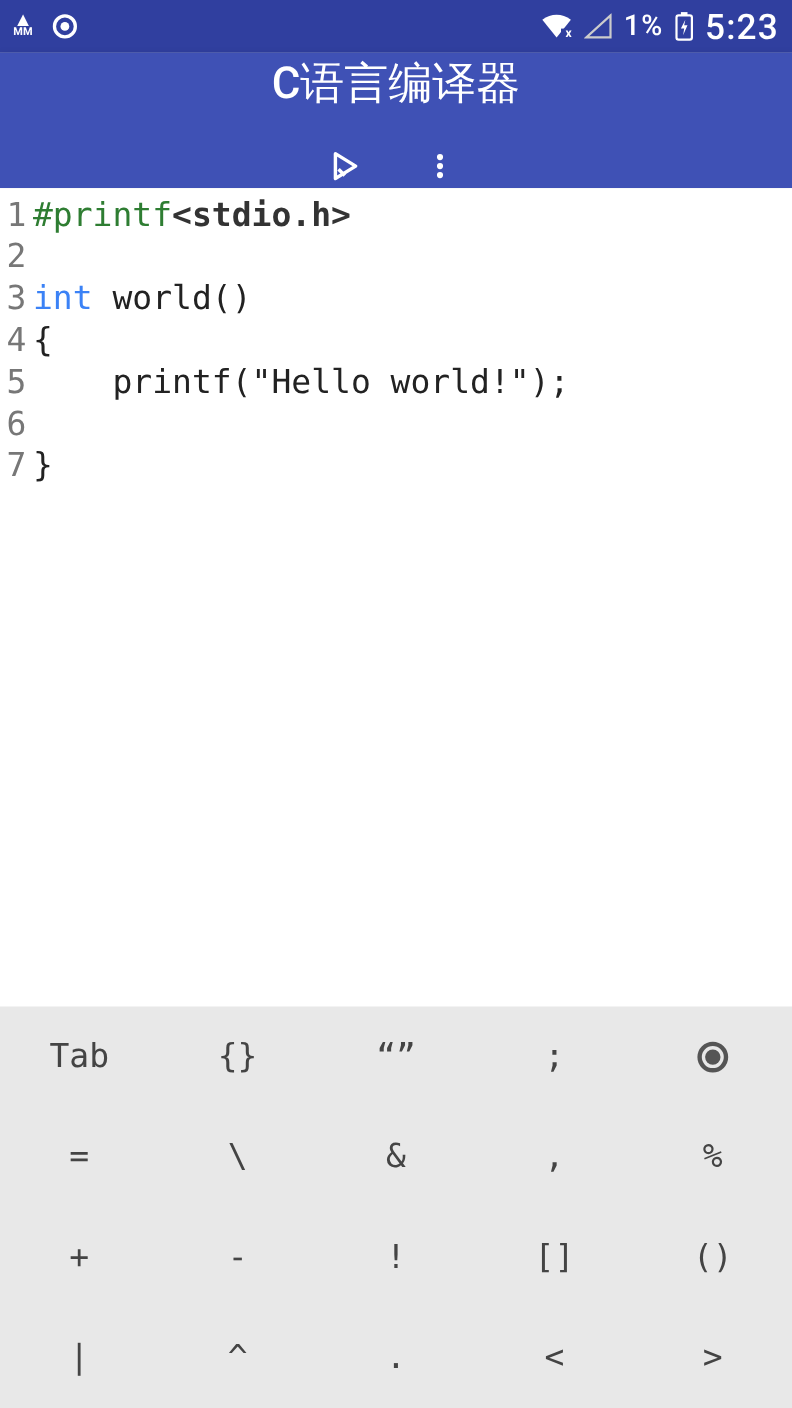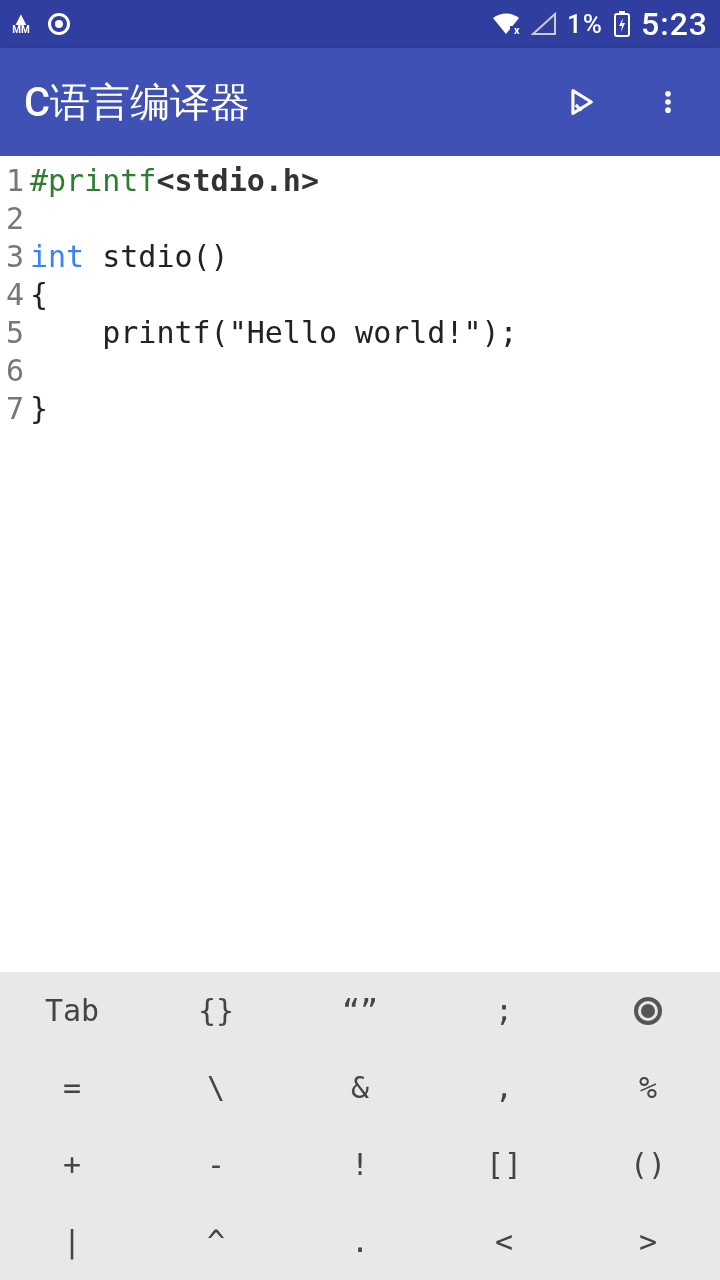--- a/index.html
+++ b/index.html
@@ -10,43 +10,44 @@
     padding: 0 12px; font-size: 28px; font-weight: 500;
   }
   .status-left { display: flex; align-items: center; gap: 18px; }
   .status-right { display: flex; align-items: center; gap: 10px; letter-spacing: 1px; }
   .mm-icon { display: flex; flex-direction: column; align-items: center; font-size: 10px; font-weight: 700; line-height: 1; }
   .mm-icon .tri { font-size: 18px; line-height: 0.7; }
   .rec-icon { width: 22px; height: 22px; border: 3px solid #fff; border-radius: 50%; display:flex; align-items:center; justify-content:center; }
   .rec-icon::after { content:""; width:8px; height:8px; background:#fff; border-radius:50%; }
   .wifi-svg, .cell-svg, .batt-svg { display:block; }
   .app-bar {
-    height: 108px; background: #3f51b5; color: #fff;
+    height: 123px; background: #3f51b5; color: #fff;
     display: flex; align-items: center; padding: 0 24px;
     box-shadow: 0 4px 8px rgba(0,0,0,.25);
+    flex-direction: column;
   }
   .app-title { font-size: 40px; font-weight: 500; flex: 1; }
   .app-actions { display: flex; align-items: center; gap: 48px; padding-right: 8px; }
   .icon-btn { width: 40px; height: 40px; display:flex; align-items:center; justify-content:center; color:#fff; }
   .editor {
     flex: 1; width: 100%; background: #fff; font-family: "Menlo","Consolas",monospace;
     font-size: 30px; line-height: 38px; padding: 6px 0 0 0;
     height: calc(1280px - 48px - 112px - 284px); overflow: hidden;
   }
   .line { display: flex; }
   .gutter { width: 30px; text-align: right; color: #777; padding-right: 6px; user-select:none; }
   .code { white-space: pre; }
   .tok-pre   { color: #2e7d32; }   
   .tok-inc   { color: #333; font-weight: bold; }
   .tok-kw    { color: #3b82f6; }   
   .tok-kw2   { color: #1565c0; }   
   .tok-txt   { color: #222; }
   .sym-bar {
     position: absolute; bottom: 0; left:0; right:0;
-    background: #e8e8e8; height: 308px;
+    background: #e8e8e8; height: 365px;
     display: grid; grid-template-columns: repeat(5,1fr); grid-template-rows: repeat(4,1fr);
   }
   .sym-key {
     display:flex; align-items:center; justify-content:center;
     font-size: 30px; color:#444; font-family: "Menlo","Consolas",monospace;
     border: none; background: transparent;
   }
   .sym-key.first-row { font-size: 30px; }
   .container { position: relative; width: 720px; height: 1280px; }
   .record-dot { width: 28px; height: 28px; border: 4px solid #555; border-radius:50%; display:inline-flex; align-items:center; justify-content:center;}
@@ -106,21 +107,21 @@
       <div class="line">
         <div class="gutter">1</div>
         <div class="code"><span class="tok-pre">#printf</span><span class="tok-inc">&lt;stdio.h&gt;</span></div>
       </div>
       <div class="line">
         <div class="gutter">2</div>
         <div class="code"><span class="tok-txt"></span></div>
       </div>
       <div class="line">
         <div class="gutter">3</div>
-        <div class="code"><span class="tok-kw">int</span><span class="tok-txt"> stdio()</span></div>
+        <div class="code"><span class="tok-kw">int</span><span class="tok-txt"> world()</span></div>
       </div>
       <div class="line">
         <div class="gutter">4</div>
         <div class="code"><span class="tok-txt">{</span></div>
       </div>
       <div class="line">
         <div class="gutter">5</div>
         <div class="code"><span class="tok-txt">    printf("Hello world!");</span></div>
       </div>
       <div class="line">

